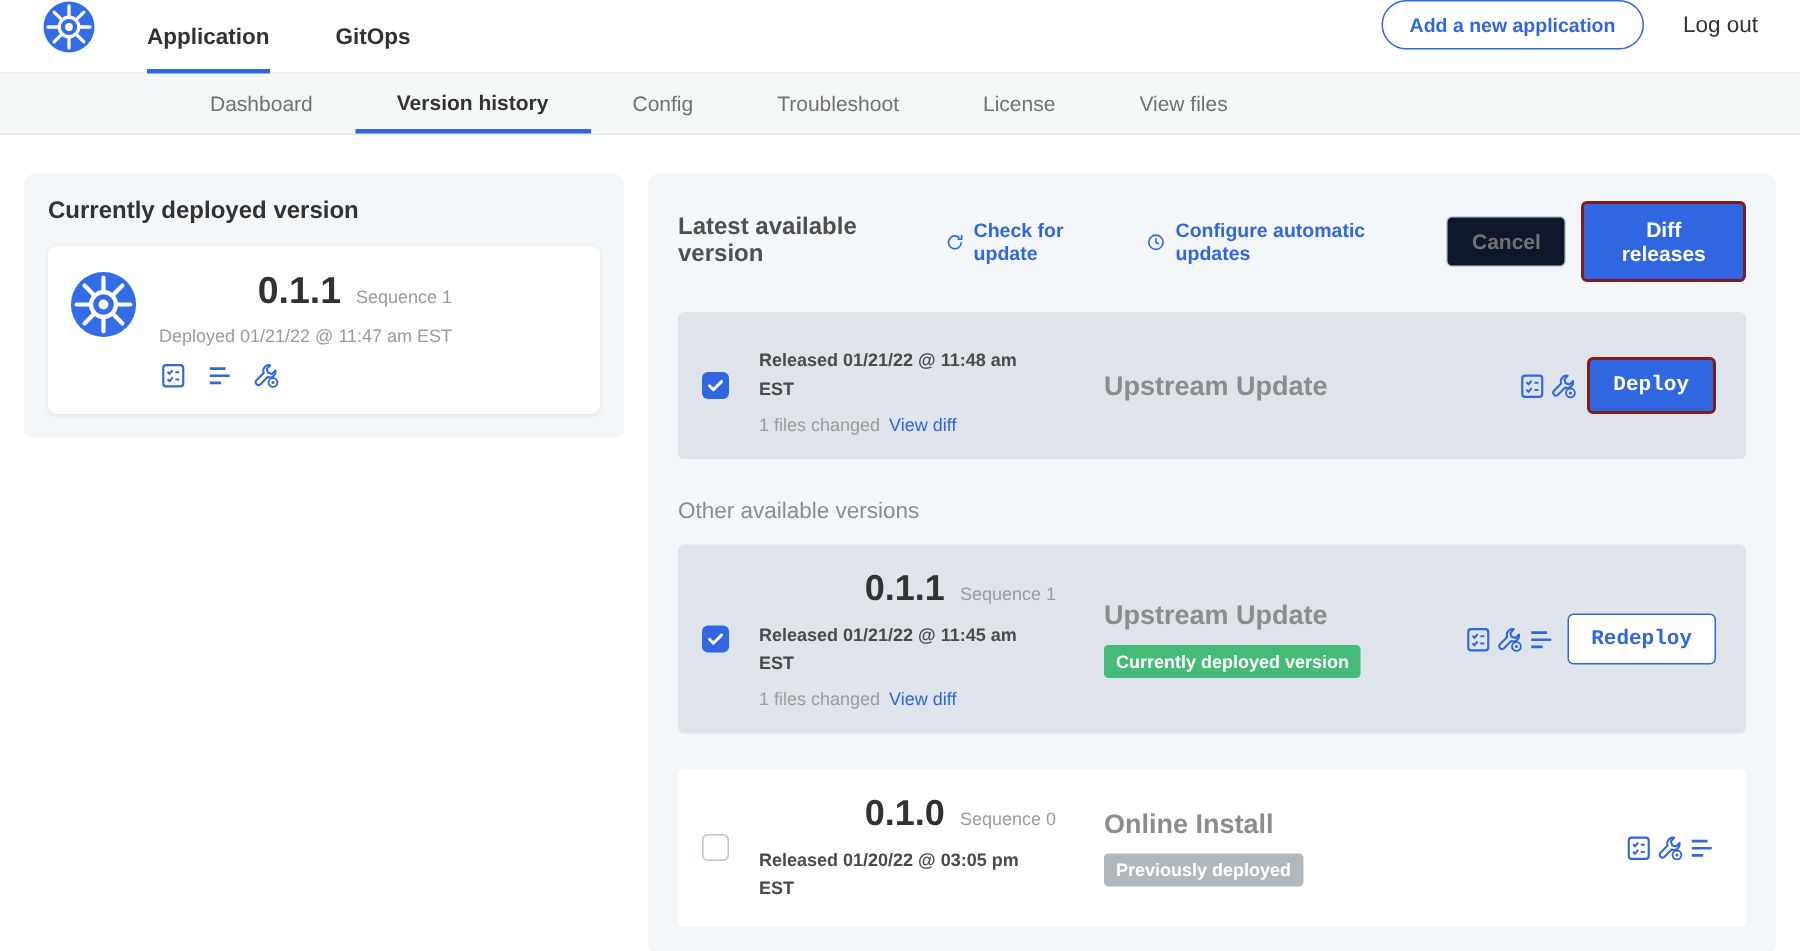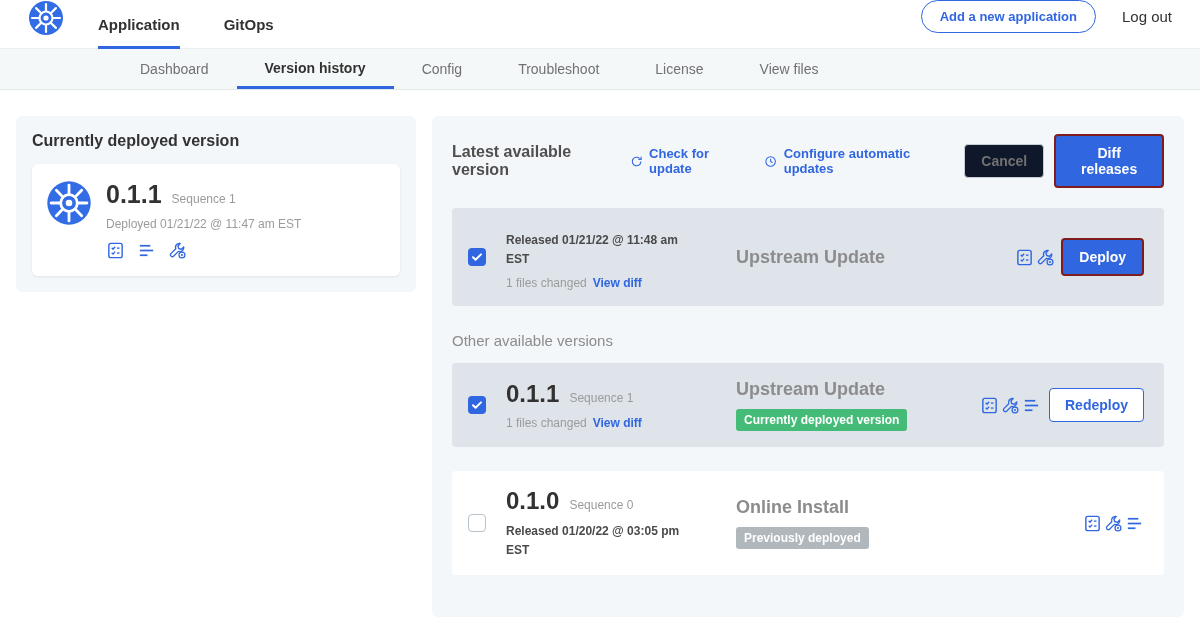--- a/index.html
+++ b/index.html
@@ -30,21 +30,21 @@
   .main { display:flex; gap:16px; padding:26px 16px 16px 16px; align-items:flex-start; }
 
   .panel { background:#f4f7f9; border-radius:6px; }
 
   
   .left-col { width:400px; flex:none; padding:16px; }
   .card-title { font-size:16px; font-weight:700; color:#323232; }
   .deployed-card { margin-top:14px; background:#fff; border-radius:6px; padding:16px 14px;
     box-shadow:0 1px 3px rgba(0,0,0,0.08); display:flex; gap:14px; }
   .k8s-logo-card { width:46px; height:46px; flex:none; }
-  .ver-line { display:flex; align-items:baseline; gap:10px; }
+  .ver-line { display:flex; align-items:baseline; gap:10px;justify-content:flex-end; }
   .ver-num { font-size:25px; font-weight:700; color:#323232; }
   .ver-seq { font-size:12px; color:#9b9b9b; }
   .muted { font-size:12px; color:#9b9b9b; }
   .icon-row { display:flex; gap:12px; margin-top:10px; color:#3066e0; }
   .icon { width:19px; height:19px; display:block; cursor:pointer; }
   .icon-sm { width:15px; height:15px; display:block; }
 
   
   .right-col { flex:1; padding:18px 20px; min-height:501px; }
   .latest-hdr { display:flex; align-items:center; }
@@ -69,30 +69,30 @@
   .other-title { margin-top:26px; font-size:15px; color:#8c8c8c; }
 
   .checkbox { width:18px; height:18px; border-radius:4px; margin-right:20px; flex:none;
     cursor:pointer; }
   .checkbox.checked { background:#3066e0; display:flex; align-items:center; justify-content:center; }
   .checkbox.unchecked { background:#fff; border:1px solid #b6c2cd; }
 
   .vinfo { width:198px; flex:none; }
   .released { font-size:12px; font-weight:700; color:#4a4a4a; margin-top:7px; line-height:1.55; }
   .changes { margin-top:8px; font-size:12px; color:#9b9b9b; }
-  .view-diff { color:#3066e0; font-weight:700; margin-left:6px; cursor:pointer; }
+  .view-diff { color:#3066e0; font-weight:400; margin-left:6px; cursor:pointer; }
 
   .source-col { flex:1; padding-left:32px; }
   .source-label { font-size:18px; font-weight:700; color:#8c8c8c; }
   .badge { display:inline-block; margin-top:9px; font-size:12px; font-weight:700;
     color:#fff; padding:4px 8px; border-radius:3px; }
   .badge.green { background:#44bb77; }
   .badge.gray { background:#b0b7bd; }
 
-  .actions { display:flex; align-items:center; gap:2px; color:#3066e0; padding-right:4px; }
+  .actions { display:flex; align-items:center; gap:2px; color:#3066e0; padding-right:4px;font-family:Liberation Mono, monospace; }
   .actions .btn { margin-left:6px; }
 </style>
 </head>
 <body>
 
 <div class="header">
   <div class="logo-wrap">
     <svg viewBox="0 0 36 36" width="36" height="36">
       <circle cx="18" cy="18" r="17" fill="#326de6"></circle>
       <g stroke="#fff" stroke-width="2.2" stroke-linecap="round">
@@ -247,20 +247,21 @@
       <div class="checkbox checked">
         <svg viewBox="0 0 12 12" width="12" height="12">
             <path d="M2 6.2l2.6 2.6L10 3.4" fill="none" stroke="#fff" stroke-width="2" stroke-linecap="round" stroke-linejoin="round"></path>
           </svg>
       </div>
       <div class="vinfo">
         <div class="ver-line">
           <span class="ver-num" style="font-size:24px">0.1.1</span>
           <span class="ver-seq">Sequence 1</span>
         </div>
+        <div class="released">Released 01/21/22 @ 11:45 am EST</div>
         <div class="changes">
           <span>1 files changed</span><span class="view-diff">View diff</span>
         </div>
       </div>
       <div class="source-col">
         <div class="source-label">Upstream Update</div>
         <span class="badge green">Currently deployed version</span>
       </div>
       <div class="actions">
         <span>

